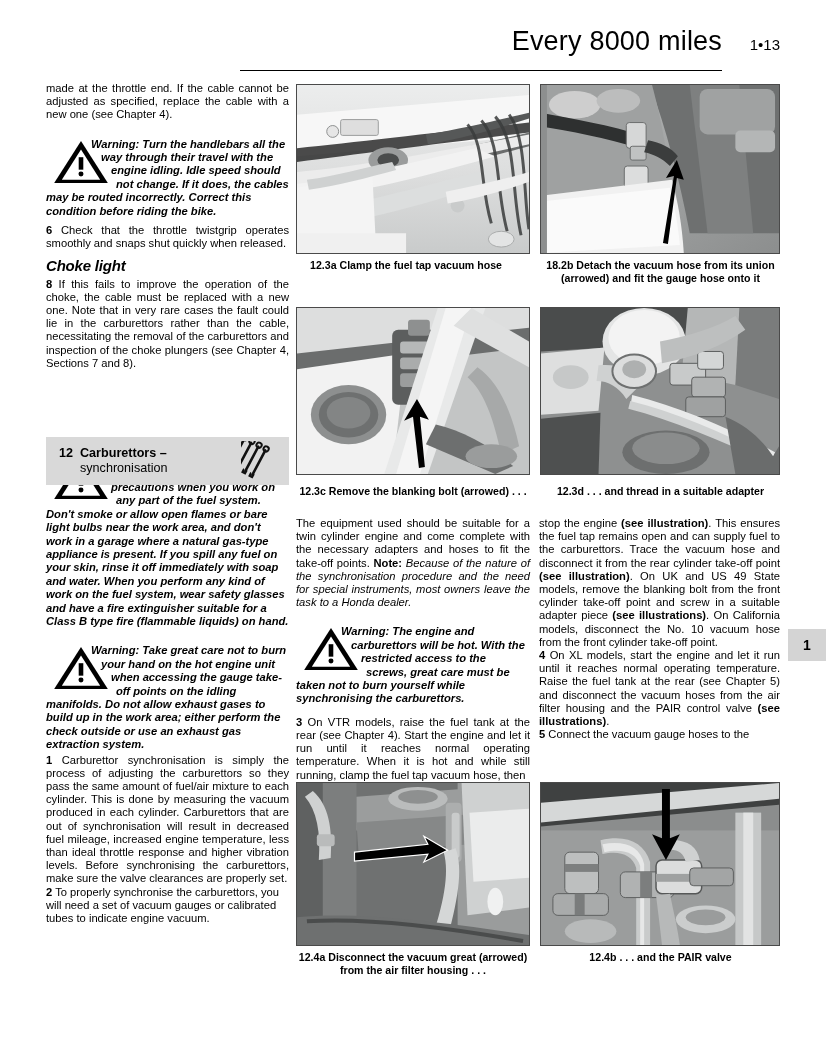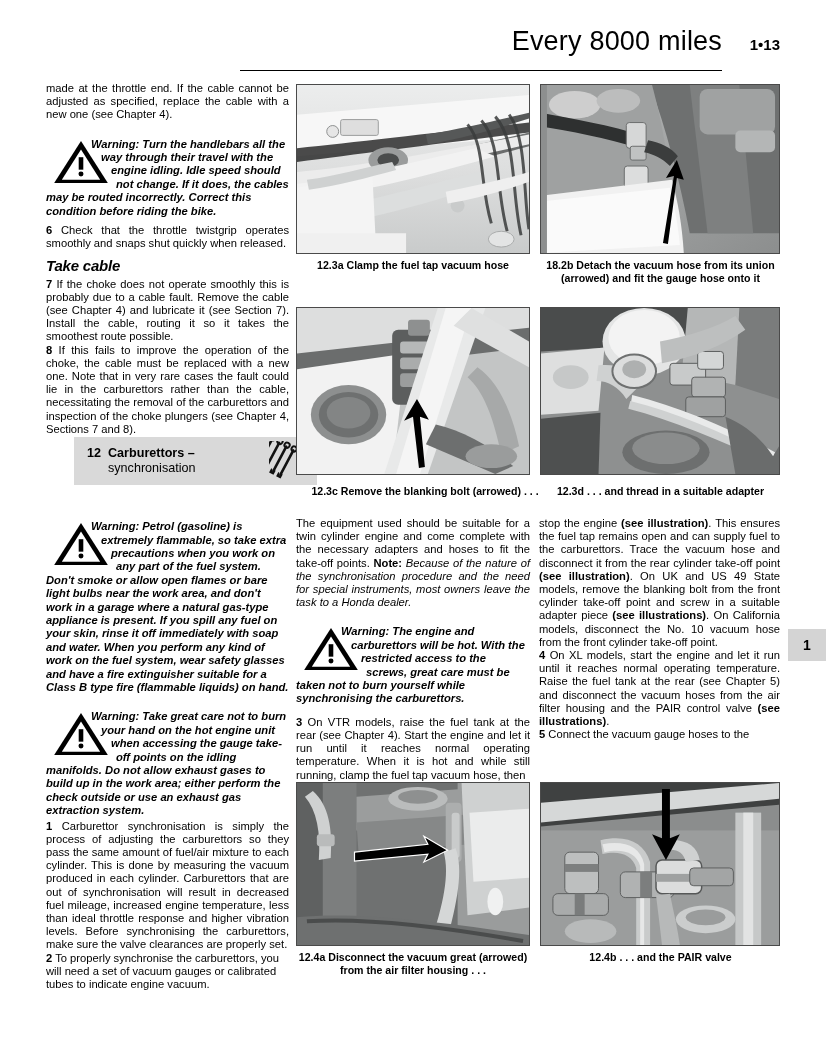--- a/index.html
+++ b/index.html
@@ -17,21 +17,21 @@
   #header {
     position:absolute; left:46px; top:26px; width:734px; height:52px;
   }
   #header-title {
     position:absolute; right:58px; top:0;
     font-size:27px; font-weight:400; letter-spacing:0.2px;
     font-family:"Liberation Sans", sans-serif;
   }
   #header-page {
     position:absolute; right:0; top:10px;
-    font-size:15px; font-weight:700;
+    font-size:15px; font-weight:400;
   }
   #header-rule {
     position:absolute; left:194px; right:58px; top:44px;
     border-bottom:1.6px solid #000;
   }
 
   
   .col { position:absolute; font-size:11.2px; line-height:13.2px; }
   #col-left  { left:46px;  top:82px;  width:243px; }
   #col-mid   { left:296px; top:517px; width:234px; }
@@ -62,21 +62,20 @@
   .warn .wtext {
     font-style:italic; font-weight:700; font-size:11.2px; line-height:13.4px;
     text-align:left;
   }
   svg.tri-svg { display:block; width:58px; height:46px; }
 
   
   #section-box {
     position:absolute; left:46px; top:437px; width:243px; height:48px;
     background:#d9d9d9;
-    margin-left:28px;
   }
   #section-num {
     position:absolute; left:13px; top:9px;
     font-size:12.6px; font-weight:700;
   }
   #section-title-1 {
     position:absolute; left:34px; top:9px;
     font-size:12.6px; font-weight:700; white-space:nowrap;
   }
   #section-title-2 {
@@ -124,23 +123,22 @@
         <polygon points="30,11 50,42.5 10,42.5" fill="#fff"></polygon>
         <rect x="27.6" y="19" width="4.8" height="13" fill="#000"></rect>
         <circle cx="30" cy="36.5" r="2.6" fill="#000"></circle>
       </svg>
     </div>
     <div class="wtext">Warning: Turn the handlebars all the way through their travel with the engine idling. Idle speed should not change. If it does, the cables may be routed incorrectly. Correct this condition before riding the bike.</div>
   </div>
 
   <p class="body" style="margin-top:6px;"><span class="num">6</span> <span>Check that the throttle twistgrip operates smoothly and snaps shut quickly when released.</span></p>
 
-  <h3 class="subhead">Take cable</h3>
-
-  <p class="body"><span class="num">7</span> <span>If the choke does not operate smoothly this is probably due to a cable fault. Remove the cable (see Chapter 4) and lubricate it (see Section 7). Install the cable, routing it so it takes the smoothest route possible.</span></p>
+  <h3 class="subhead">Choke light</h3>
+
 
   <p class="body"><span class="num">8</span> <span>If this fails to improve the operation of the choke, the cable must be replaced with a new one. Note that in very rare cases the fault could lie in the carburettors rather than the cable, necessitating the removal of the carburettors and inspection of the choke plungers (see Chapter 4, Sections 7 and 8).</span></p>
 
   <div style="height:68px;"></div>
 
   <div class="warn">
     <div class="tri">
       <svg class="tri-svg" viewBox="0 0 60 48" xmlns="http://www.w3.org/2000/svg">
         <polygon points="30,2 58,46 2,46" fill="#000"></polygon>
         <polygon points="30,11 50,42.5 10,42.5" fill="#fff"></polygon>
@@ -258,21 +256,21 @@
       <path d="M214 30 C232 54 228 110 234 146"></path>
     </g>
     <path d="M0 104 C30 100 52 94 76 90 L80 170 L0 170 Z" fill="#f4f4f4"></path>
     <path d="M10 96 C40 92 66 84 96 78 L100 86 C70 94 42 102 12 106 Z" fill="#cfd1d1"></path>
     <circle cx="162" cy="122" r="7" fill="#c9cbcb"></circle>
     <path d="M150 108 C180 102 208 96 234 88 L234 98 C206 108 178 116 152 120 Z" fill="#efefef"></path>
     <ellipse cx="206" cy="156" rx="13" ry="8" fill="#e3e4e4" stroke="#a9abab"></ellipse>
     <rect x="0" y="150" width="110" height="20" fill="#f0f0f0"></rect>
   </svg>
 </div>
-<div class="caption" style="left:296px; top:259px; width:234px;">12.3a  Clamp the fuel tap vacuum hose</div>
+<div class="caption" style="left:289px; top:259px; width:234px;">12.3a  Clamp the fuel tap vacuum hose</div>
 
 <div class="photo-frame" style="left:540px; top:84px; width:240px; height:170px;">
   <svg viewBox="0 0 240 170" preserveAspectRatio="none" xmlns="http://www.w3.org/2000/svg">
     <defs>
       <linearGradient id="g2" x1="0" y1="0" x2="1" y2="1">
         <stop offset="0%" stop-color="#b7b9b9"></stop>
           <stop offset="100%" stop-color="#8c8e8e"></stop>
       </linearGradient>
     </defs>
     <rect width="240" height="170" fill="url(#g2)"></rect>
@@ -318,21 +316,21 @@
     <path d="M176 0 L234 34 L234 60 L158 18 Z" fill="#dfe0e0"></path>
     <path d="M182 60 C200 72 216 100 224 140 L206 148 C198 110 188 84 172 70 Z" fill="#a7a9a9"></path>
     <path d="M140 118 C166 124 196 140 218 160 L200 168 L130 138 Z" fill="#6d6f6f"></path>
     <ellipse cx="196" cy="150" rx="26" ry="12" fill="#9a9c9c"></ellipse>
     <g>
       <path d="M123 162 L117 110 L108 114 L121 92 L133 113 L124 110 L129 161 Z" fill="#000"></path>
     </g>
     <rect x="0" y="0" width="234" height="168" fill="none"></rect>
   </svg>
 </div>
-<div class="caption" style="left:308px; top:485px; width:234px;">12.3c  Remove the blanking bolt (arrowed) . . .</div>
+<div class="caption" style="left:296px; top:485px; width:234px;">12.3c  Remove the blanking bolt (arrowed) . . .</div>
 
 <div class="photo-frame" style="left:540px; top:307px; width:240px; height:168px;">
   <svg viewBox="0 0 240 168" preserveAspectRatio="none" xmlns="http://www.w3.org/2000/svg">
     <rect width="240" height="168" fill="#8e9090"></rect>
     <path d="M0 0 L240 0 L240 30 L0 44 Z" fill="#4a4c4c"></path>
     <ellipse cx="104" cy="34" rx="42" ry="34" fill="#e4e5e5"></ellipse>
     <ellipse cx="104" cy="30" rx="36" ry="28" fill="#f3f3f3"></ellipse>
     <path d="M148 0 L214 0 L196 78 L142 66 Z" fill="#b5b7b7"></path>
     <path d="M200 0 L240 0 L240 92 L196 78 Z" fill="#7a7c7c"></path>
     <path d="M0 46 L64 40 L58 104 L0 108 Z" fill="#dedfdf"></path>

